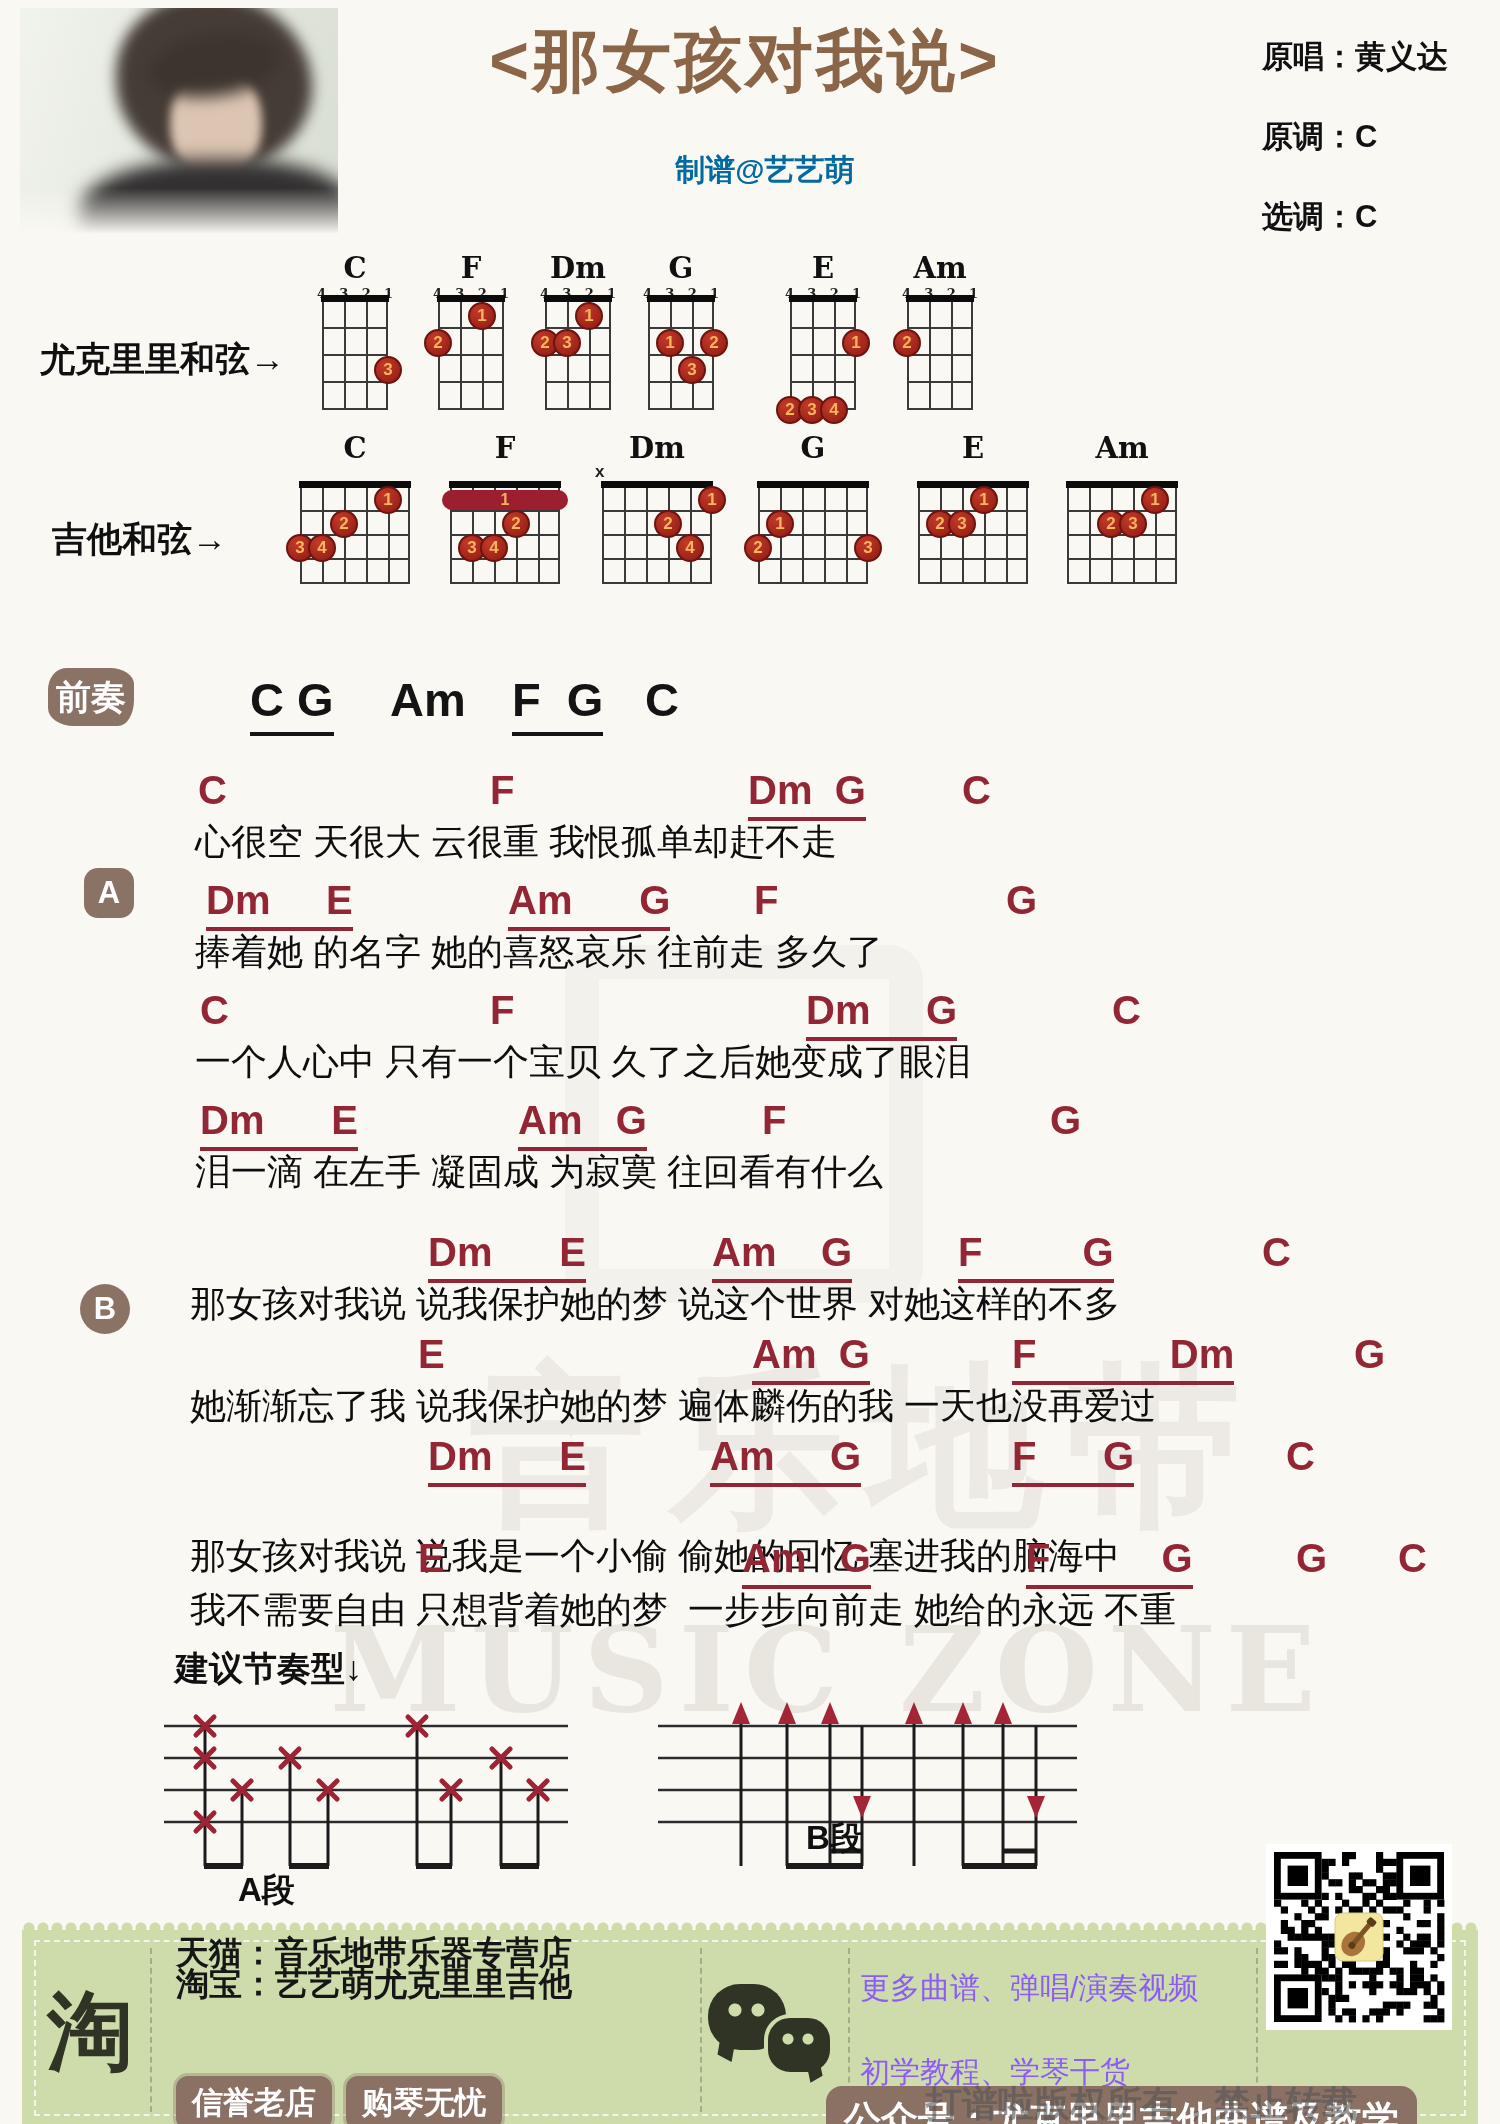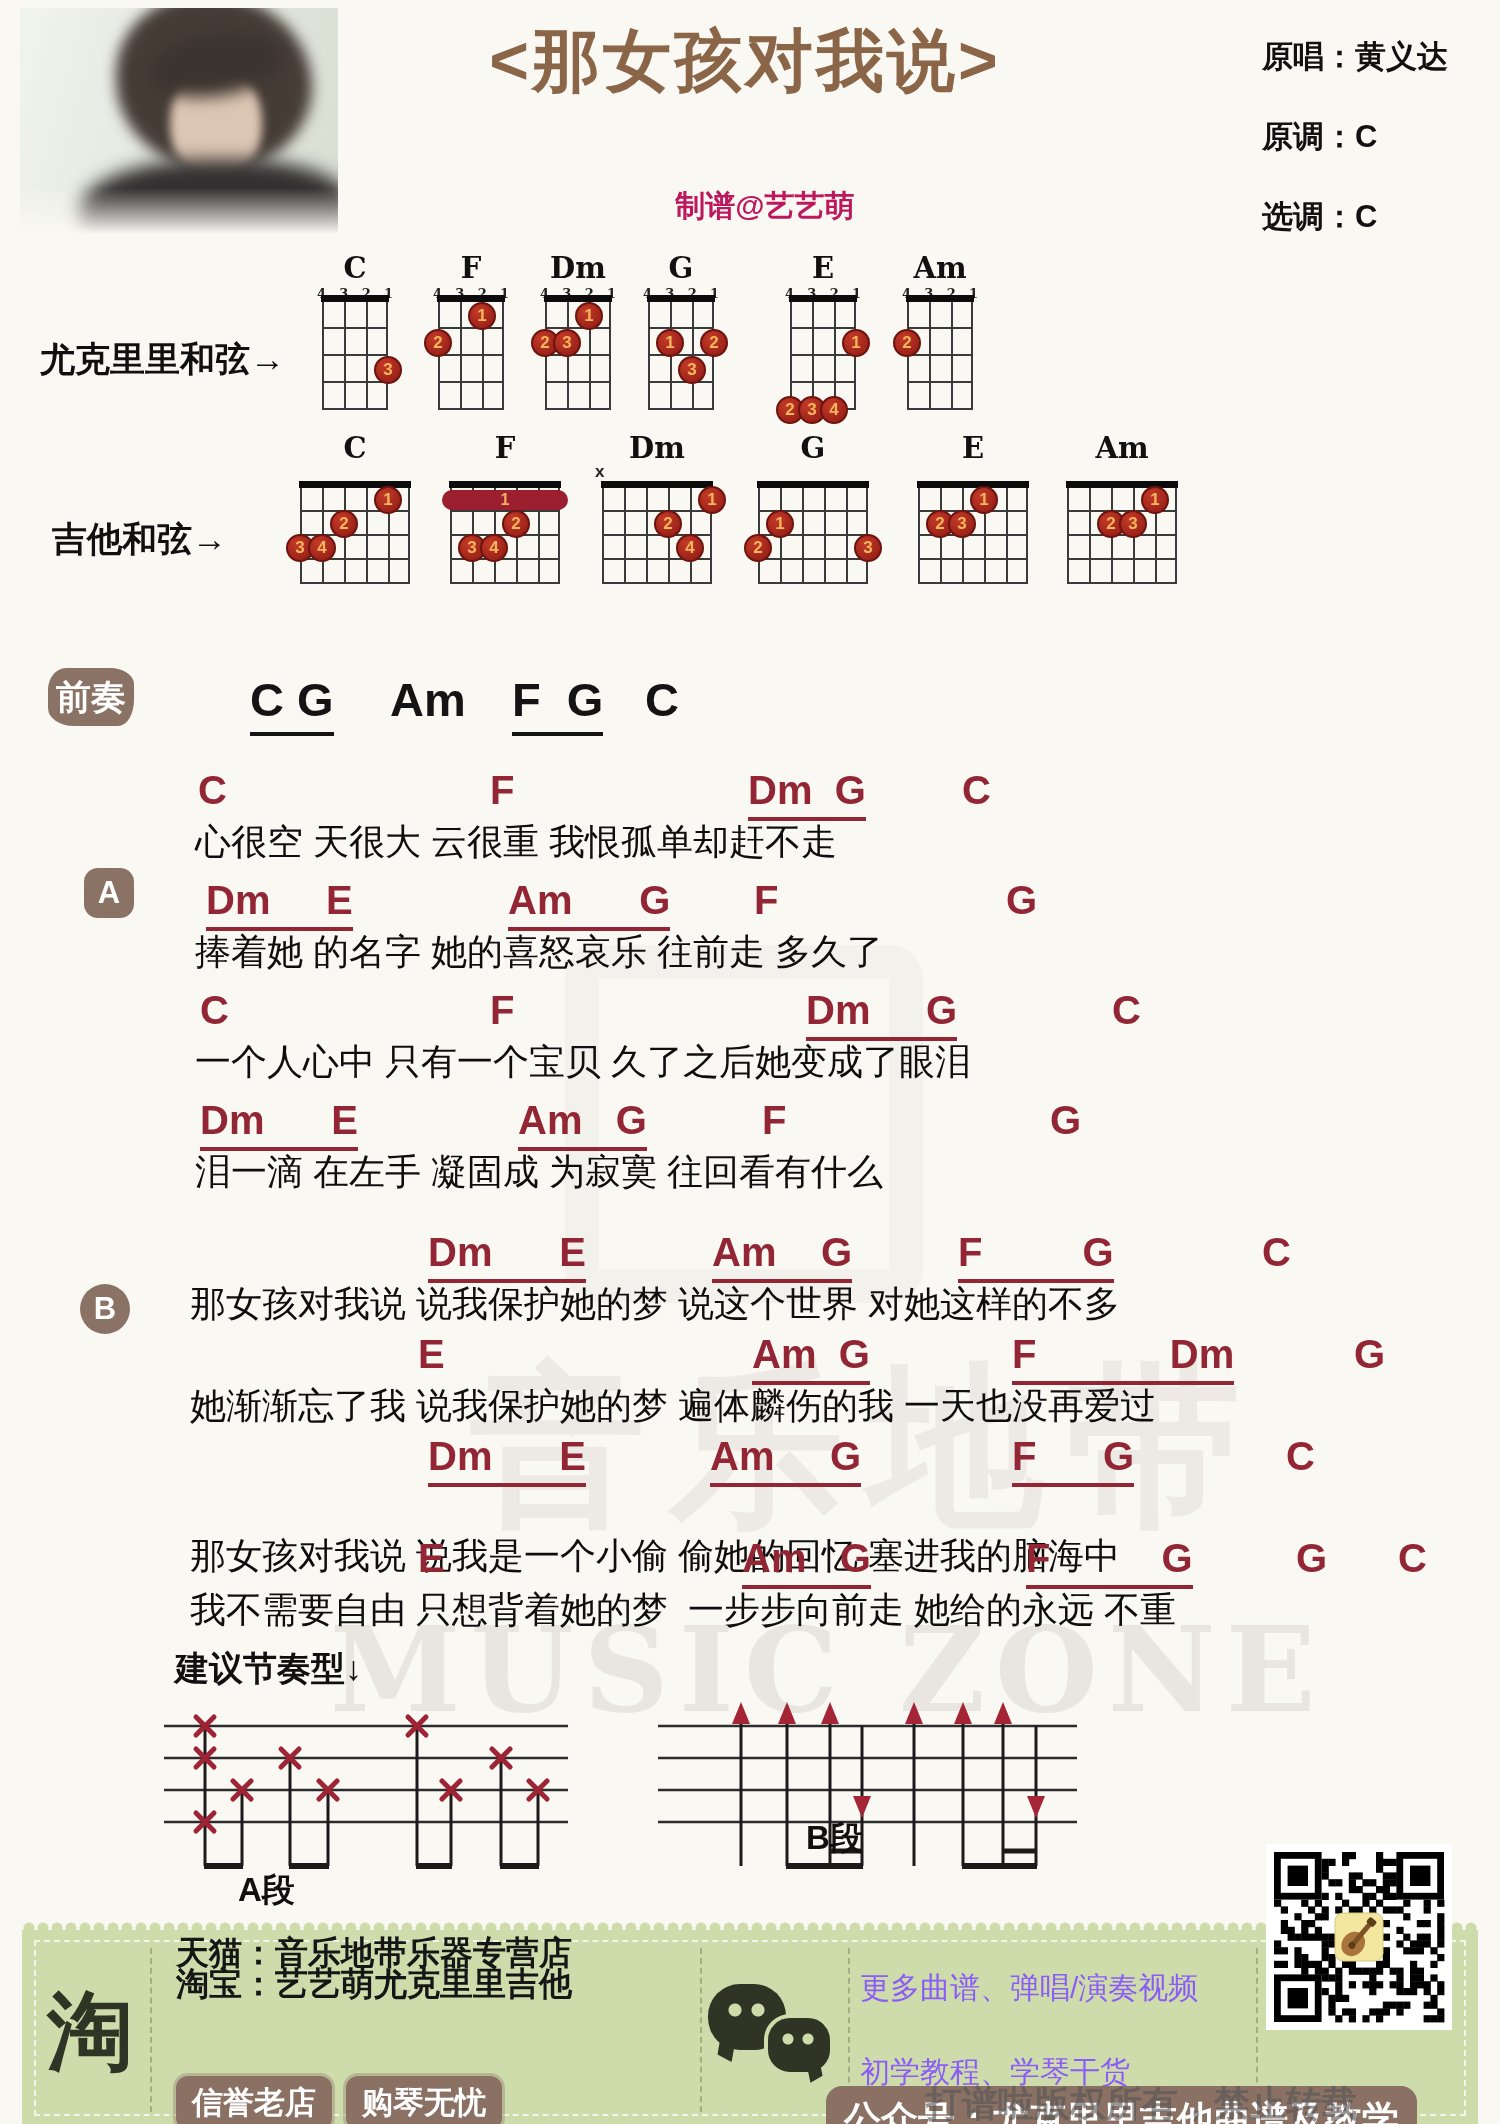--- a/index.html
+++ b/index.html
@@ -16,21 +16,21 @@
            border-radius:50% 50% 46% 46%;filter:blur(5px);}
   .ph-fringe{position:absolute;left:128px;top:26px;width:134px;height:62px;background:#3c342e;
            border-radius:50%;filter:blur(8px);transform:rotate(-8deg);}
   .ph-body{position:absolute;left:60px;top:152px;width:272px;height:112px;background:#323030;
            border-radius:45% 40% 0 0;filter:blur(9px);}
   .ph-fade{position:absolute;left:0;bottom:0;width:100%;height:46px;
            background:linear-gradient(rgba(250,248,243,0),#faf8f3);}
   .title{position:absolute;left:330px;top:16px;width:830px;text-align:center;
          font-size:68px;font-weight:bold;color:#8a6547;letter-spacing:3px;}
   .credit{position:absolute;left:560px;top:150px;width:410px;text-align:center;
-          font-size:30px;font-weight:600;color:#be185d;margin-top:36px;}
+          font-size:30px;font-weight:600;color:#0369a1;}
   .info{position:absolute;left:1262px;top:36px;font-size:31px;font-weight:600;color:#111;}
   .info .info-row{margin-bottom:38px;white-space:nowrap;}
 
   
   .row-label{position:absolute;font-size:35px;font-weight:bold;color:#101010;white-space:nowrap;}
   .diag{position:absolute;}
   .dname{text-align:center;font-family:"DejaVu Serif","Liberation Serif",serif;
          font-weight:bold;font-size:29px;height:34px;line-height:32px;color:#111;}
   .dnums{display:flex;justify-content:space-between;height:16px;padding:0 0;
          font-family:"DejaVu Serif","Liberation Serif",serif;font-weight:bold;font-size:13px;color:#222;}

